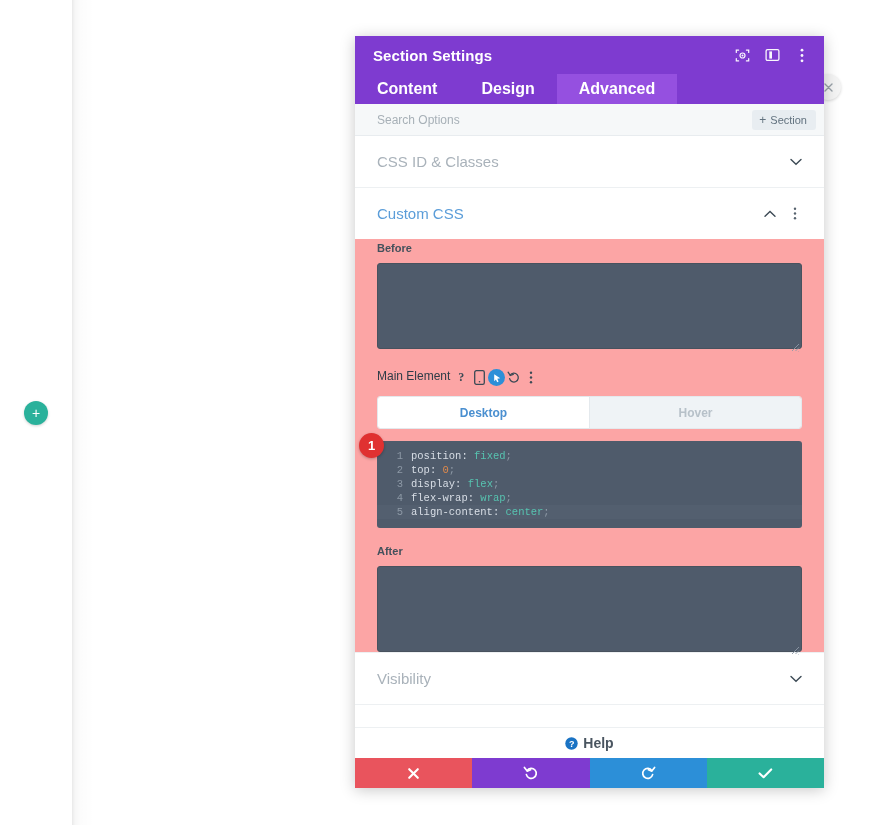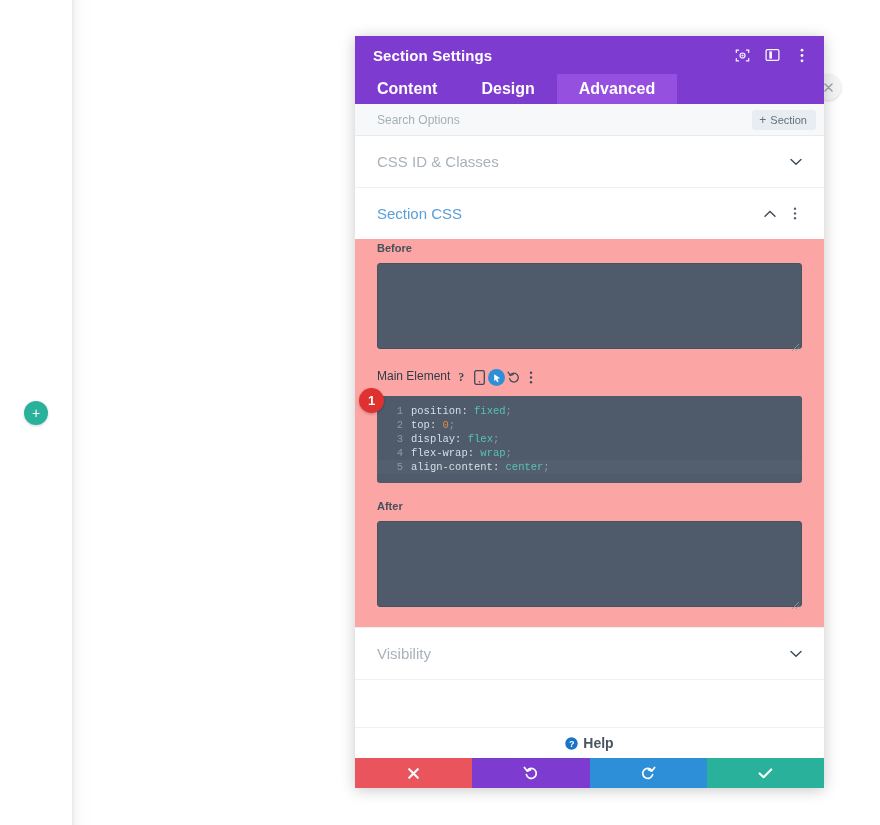--- a/index.html
+++ b/index.html
@@ -217,21 +217,21 @@
   .row-dots {
     width: 14px;
     display: flex;
     align-items: center;
     justify-content: center;
     margin-left: 12px;
   }
 
   
   .section-content {
-    padding: 0 22px 20px 22px;
+    padding: 0 22px 0 22px;
     border-bottom: 1px solid #edf0f2;
   }
   .field-label {
     font-size: 11px;
     font-weight: bold;
     color: #44515c;
     margin: 3px 0 9px 0;
   }
   .css-textarea {
     width: 100%;
@@ -466,21 +466,21 @@
       <div class="section-row">
         <div class="section-title">CSS ID &amp; Classes</div>
         <div class="chev">
           <svg width="12" height="8" viewBox="0 0 12 8">
             <path d="M1 1.5 L6 6.2 L11 1.5" stroke="#3c4a55" stroke-width="1.4" fill="none" stroke-linecap="round"></path>
           </svg>
         </div>
       </div>
 
       <div class="section-row open" style="border-bottom:none;">
-        <div class="section-title">Section CSS</div>
+        <div class="section-title">Custom CSS</div>
         <div class="chev">
           <svg width="12" height="8" viewBox="0 0 12 8">
             <path d="M1 6.2 L6 1.5 L11 6.2" stroke="#3c4a55" stroke-width="1.4" fill="none" stroke-linecap="round"></path>
           </svg>
         </div>
         <div class="row-dots">
           <svg width="4" height="13" viewBox="0 0 4 13">
             <circle cx="2" cy="1.8" r="1.2" fill="#56626d"></circle>
             <circle cx="2" cy="6.5" r="1.2" fill="#56626d"></circle>
             <circle cx="2" cy="11.2" r="1.2" fill="#56626d"></circle>
@@ -531,20 +531,24 @@
 
           <span class="ctl-icon">
             <svg width="4" height="13" viewBox="0 0 4 13">
               <circle cx="2" cy="1.8" r="1.2" fill="#3c4a55"></circle>
               <circle cx="2" cy="6.5" r="1.2" fill="#3c4a55"></circle>
               <circle cx="2" cy="11.2" r="1.2" fill="#3c4a55"></circle>
             </svg>
           </span>
         </div>
 
+        <div class="state-toggle">
+          <div class="state-btn on">Desktop</div>
+          <div class="state-btn off">Hover</div>
+        </div>
 
         <div class="code-editor-wrap">
           <div class="step-badge">1</div>
           <div class="code-editor" id="code-editor">
               <div class="code-line">
                 <span class="line-no">1</span>
                 <span class="code-text"><span class="tok-prop">position</span><span class="tok-colon">:</span><span class="tok-prop"> </span><span class="tok-val">fixed</span><span class="tok-punc">;</span></span>
               </div>
               <div class="code-line">
                 <span class="line-no">2</span>

